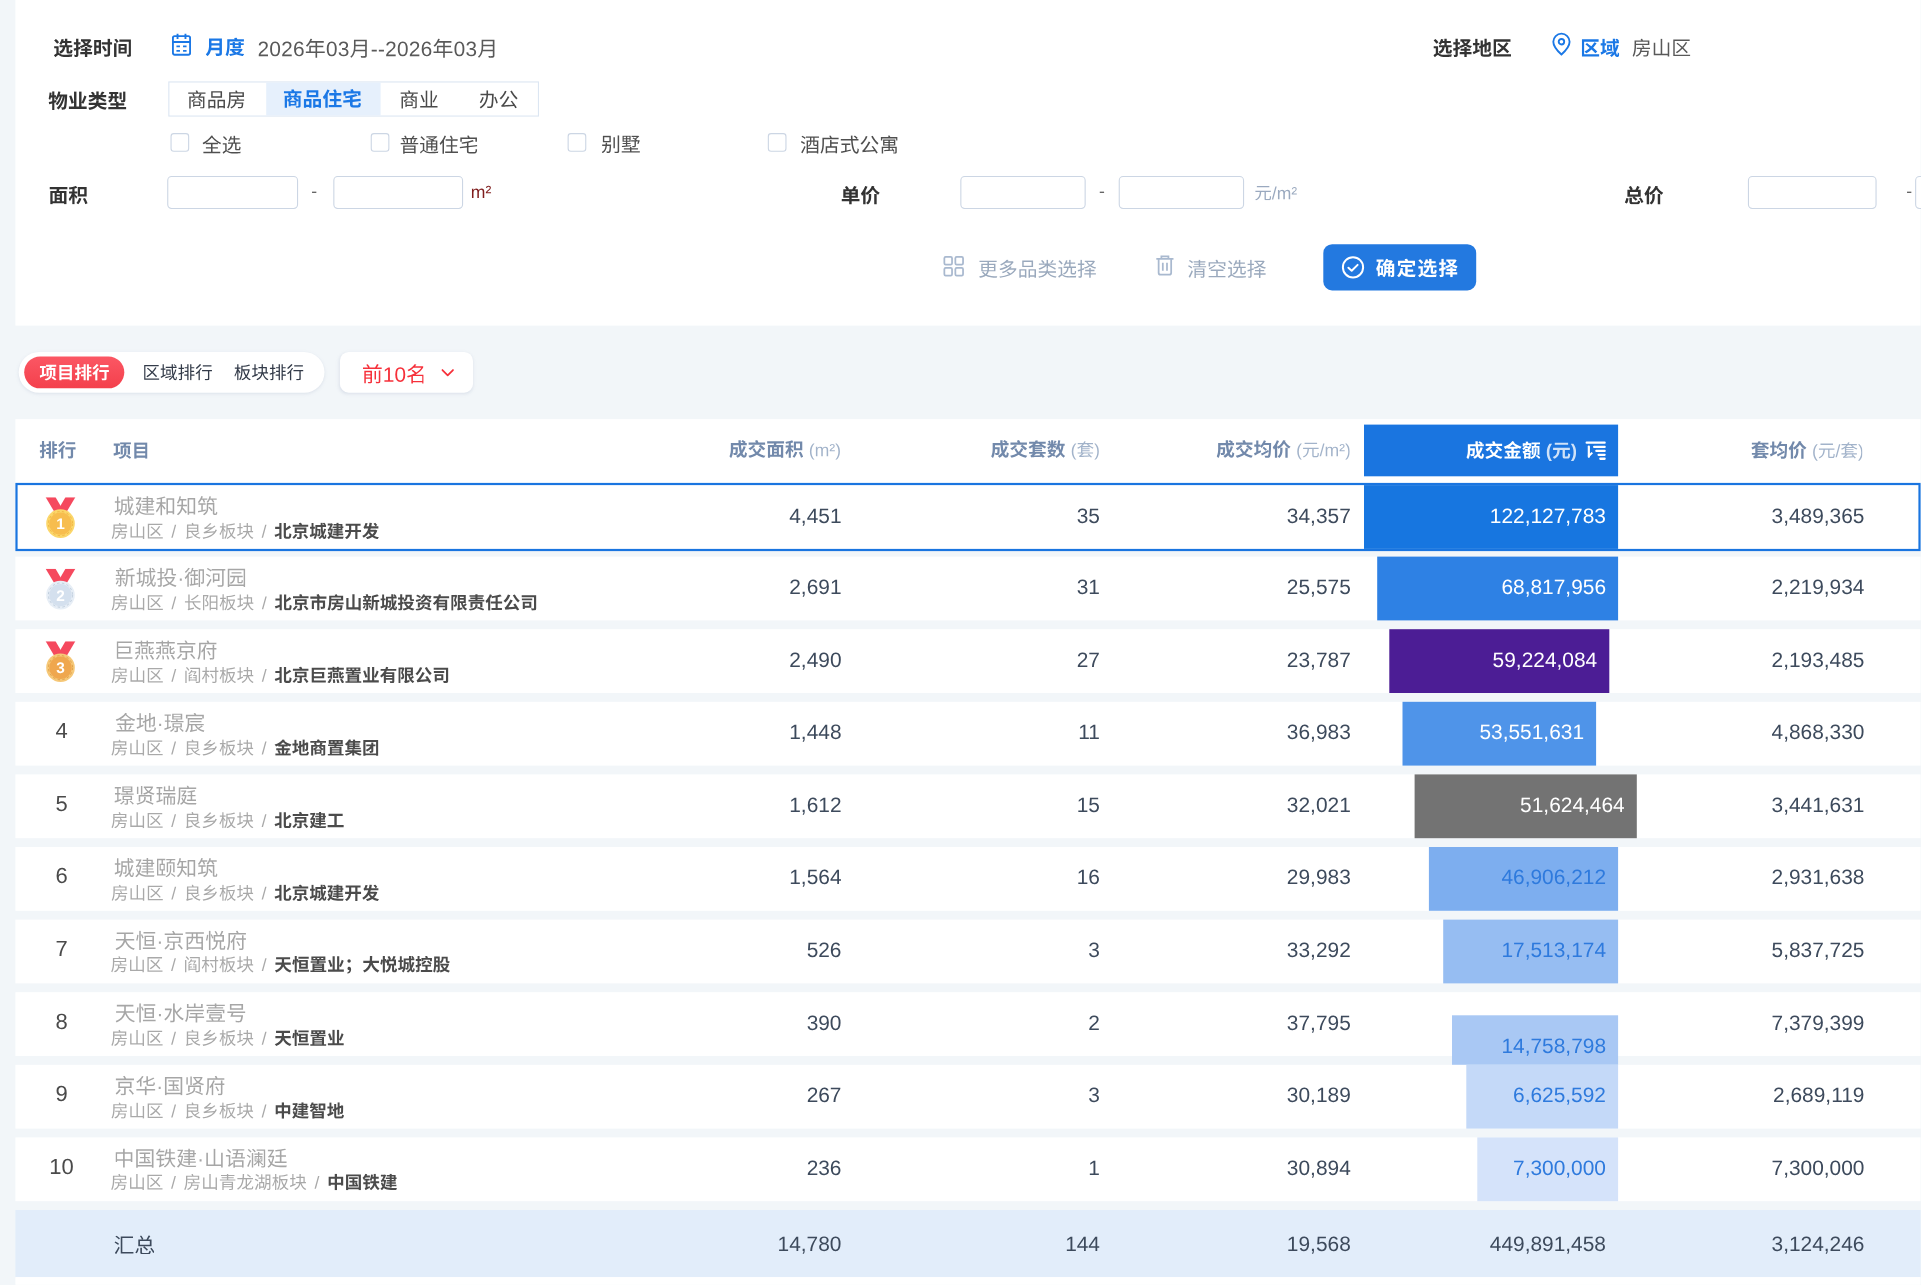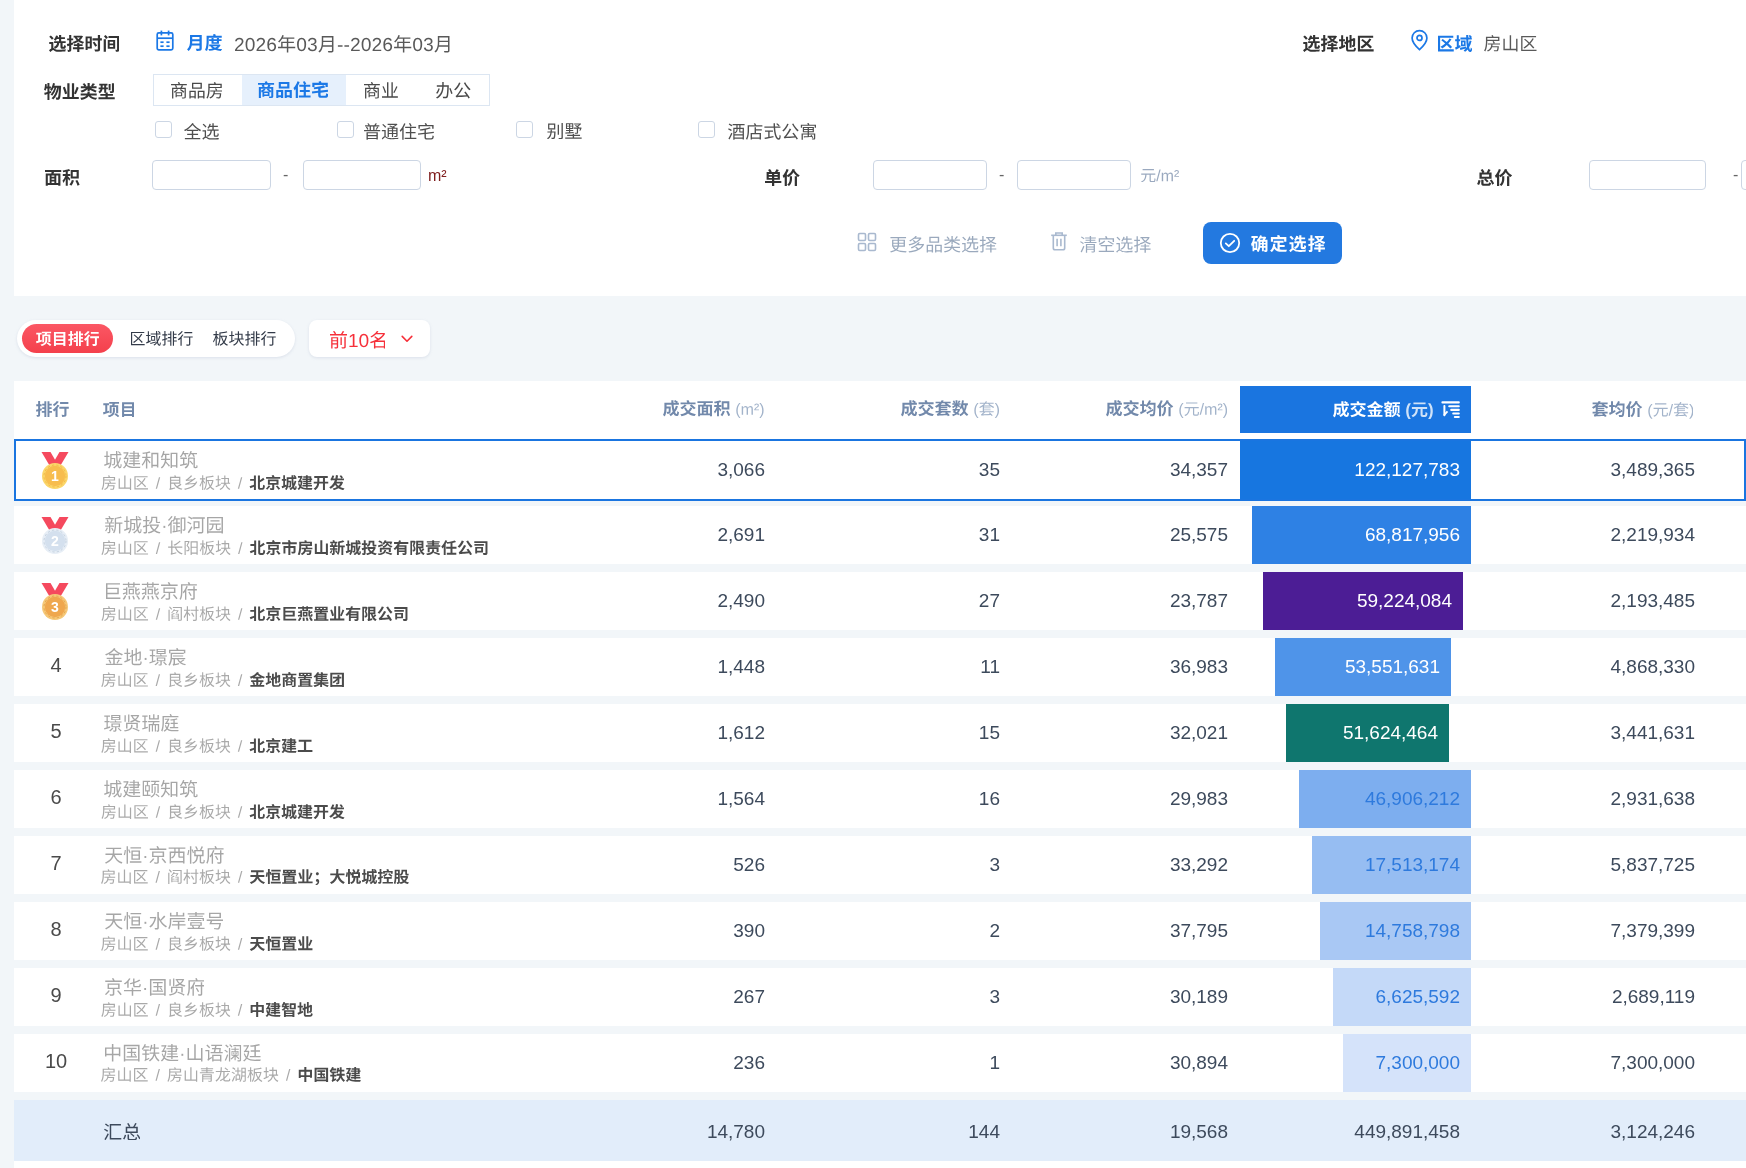--- a/index.html
+++ b/index.html
@@ -133,21 +133,21 @@
 <div class="row" style="top:441px;height:58px;">
 <svg class="medal" width="30" height="38" viewBox="0 0 30 38">
 <polygon points="1.5,0 10.5,0 17.5,12 11,16" fill="#f5495e"></polygon>
 <polygon points="28.5,0 19.5,0 12.5,12 19,16" fill="#f5495e"></polygon>
 <circle cx="15" cy="24" r="13" fill="#fbd66a"></circle>
 <circle cx="15" cy="24" r="10.2" fill="#f7bd4e"></circle>
 <circle cx="15" cy="24" r="11" fill="none" stroke="#eeb13e" stroke-width="0.9" stroke-dasharray="2.2,2.2" opacity="0.85"></circle>
 <text x="15" y="29" text-anchor="middle" font-family="Liberation Sans, sans-serif" font-size="14" font-weight="bold" fill="#fff">1</text>
 </svg>
 
-<div class="val v1">3,066</div>
+<div class="val v1">4,451</div>
 <div class="val v2">35</div>
 <div class="val v3">34,357</div>
 <div class="bar" style="left:1226px;width:231px;background:#1776e0;">
       <span class="bartxt white">122,127,783</span>
     </div>
 <div class="val v5">3,489,365</div>
 </div>
 <div class="row" style="top:506px;height:58px;">
 <svg class="medal" width="30" height="38" viewBox="0 0 30 38">
 <polygon points="1.5,0 10.5,0 17.5,12 11,16" fill="#f5495e"></polygon>
@@ -194,21 +194,21 @@
       <span class="bartxt white">53,551,631</span>
     </div>
 <div class="val v5">4,868,330</div>
 </div>
 <div class="row" style="top:704px;height:58px;">
 <div class="rk">5</div>
 
 <div class="val v1">1,612</div>
 <div class="val v2">15</div>
 <div class="val v3">32,021</div>
-<div class="bar" style="left:1272px;width:163px;background:#0f766e;">
+<div class="bar" style="left:1272px;width:202px;background:#737373;">
       <span class="bartxt white">51,624,464</span>
     </div>
 <div class="val v5">3,441,631</div>
 </div>
 <div class="row" style="top:770px;height:58px;">
 <div class="rk">6</div>
 
 <div class="val v1">1,564</div>
 <div class="val v2">16</div>
 <div class="val v3">29,983</div>
@@ -227,21 +227,21 @@
       <span class="bartxt blue">17,513,174</span>
     </div>
 <div class="val v5">5,837,725</div>
 </div>
 <div class="row" style="top:902px;height:58px;">
 <div class="rk">8</div>
 
 <div class="val v1">390</div>
 <div class="val v2">2</div>
 <div class="val v3">37,795</div>
-<div class="bar" style="left:1306px;width:151px;background:#a9c8f4;">
+<div class="bar" style="left:1306px;width:151px;background:#a9c8f4;margin-top:21px;">
       <span class="bartxt blue">14,758,798</span>
     </div>
 <div class="val v5">7,379,399</div>
 </div>
 <div class="row" style="top:968px;height:58px;">
 <div class="rk">9</div>
 
 <div class="val v1">267</div>
 <div class="val v2">3</div>
 <div class="val v3">30,189</div>

